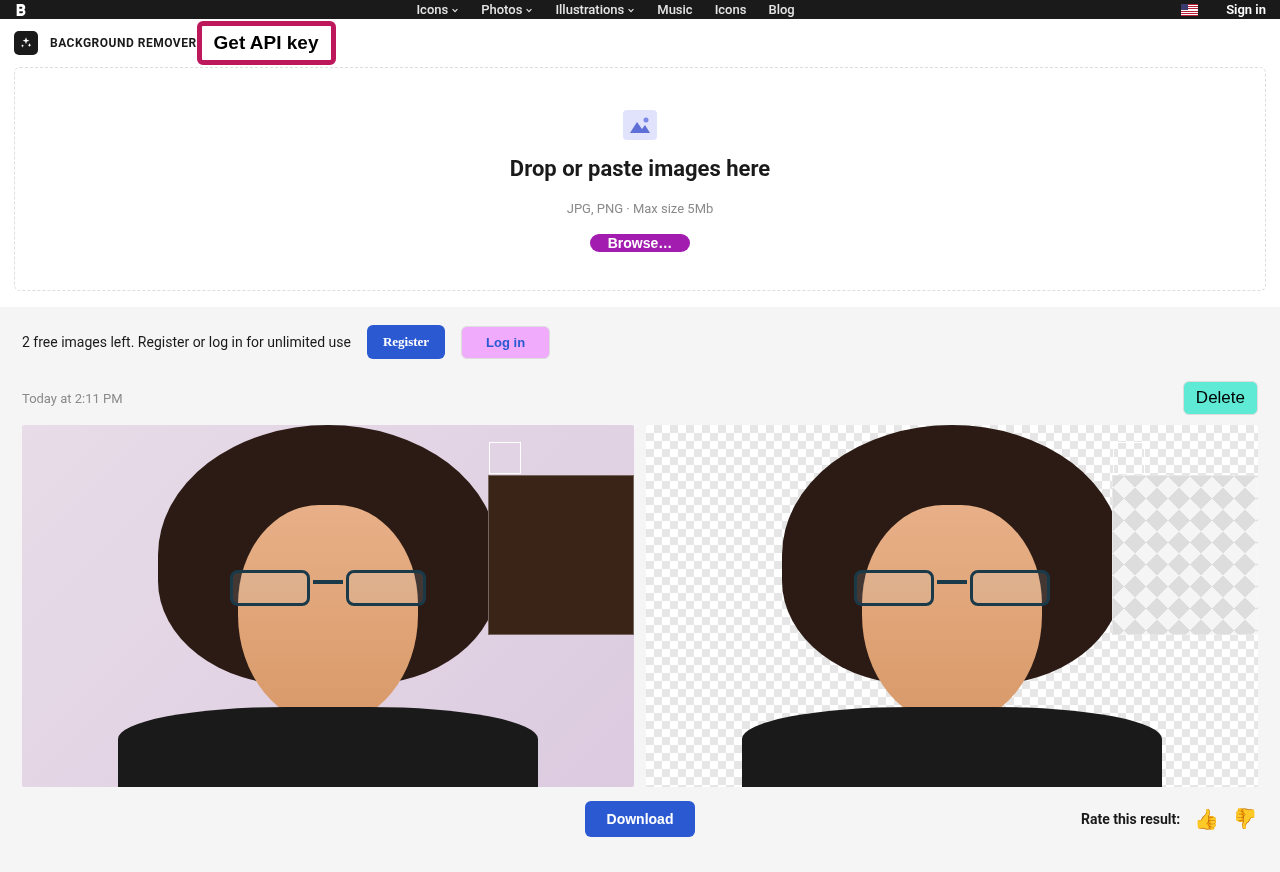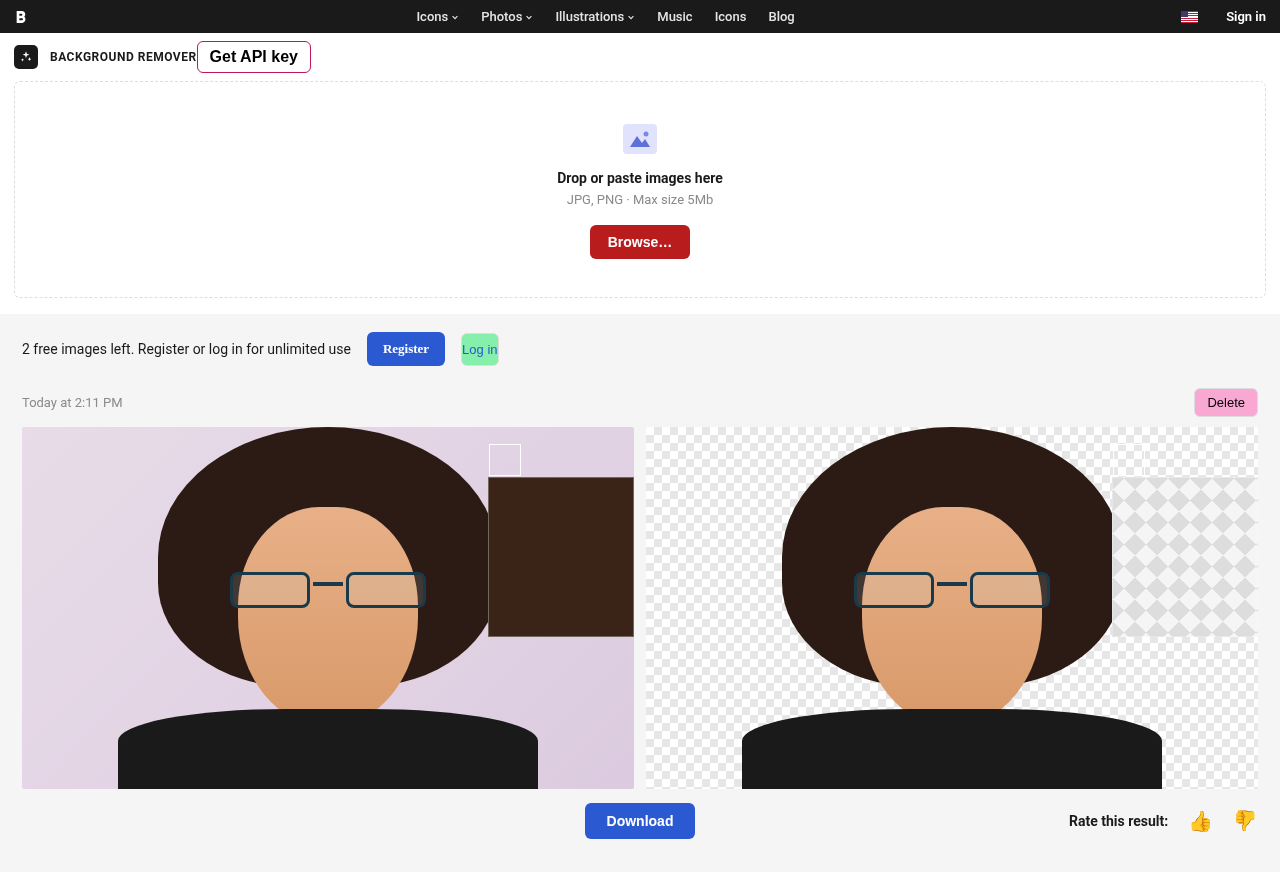--- a/index.html
+++ b/index.html
@@ -1,61 +1,61 @@
 <!DOCTYPE html>
 <html><head>
 <meta charset="utf-8">
 <style>
 * { margin: 0; padding: 0; box-sizing: border-box; }
 body { font-family: -apple-system, BlinkMacSystemFont, "Segoe UI", Roboto, Helvetica, Arial, sans-serif; background: #f5f5f5; color: #1a1a1a; }
-.topnav { background: #1a1a1a; height: 33px; display: flex; align-items: center; padding: 0 14px; }
+.topnav { background: #1a1a1a; height: 19px; display: flex; align-items: center; padding: 0 14px; }
 .logo { width: 16px; height: 16px; color: #fff; }
 .nav-center { flex: 1; display: flex; justify-content: center; gap: 22px; }
 .nav-item { color: #e5e5e5; font-size: 13px; font-weight: 500; display: flex; align-items: center; gap: 3px; cursor: pointer; }
 .nav-right { display: flex; align-items: center; gap: 28px; }
 .flag { width: 17px; height: 12px; background: linear-gradient(to bottom, #bb2039 0%, #bb2039 7.7%, #fff 7.7%, #fff 15.4%, #bb2039 15.4%, #bb2039 23%, #fff 23%, #fff 30.7%, #bb2039 30.7%, #bb2039 38.4%, #fff 38.4%, #fff 46.1%, #bb2039 46.1%, #bb2039 53.8%, #fff 53.8%, #fff 61.5%, #bb2039 61.5%, #bb2039 69.2%, #fff 69.2%, #fff 76.9%, #bb2039 76.9%, #bb2039 84.6%, #fff 84.6%, #fff 92.3%, #bb2039 92.3%); position: relative; }
 .flag::before { content:''; position:absolute; top:0; left:0; width:7px; height:6.5px; background:#3c3b6e; }
 .signin { color: #fff; font-size: 13px; font-weight: 600; cursor: pointer; }
 .chev { width: 8px; height: 8px; }
 .subheader { background: #fff; height: 48px; display: flex; align-items: center; justify-content: flex-start; padding: 0 14px; }
 .subheader-left { display: flex; align-items: center; gap: 12px; }
 .app-icon { width: 24px; height: 24px; background: #1a1a1a; border-radius: 5px; display: flex; align-items: center; justify-content: center; }
 .app-title { font-size: 12px; font-weight: 700; letter-spacing: .5px; }
-.api-btn { background:#fff; border:1px solid #be185d; border-radius:6px; padding:6px 12px; font-size:16px; font-weight:600; cursor:pointer; }
+.api-btn { background:#fff; border:5px solid #be185d; border-radius:6px; padding:6px 12px; font-size:19px; font-weight:600; cursor:pointer; }
 .upload-wrap { background:#fff; padding: 0 14px 16px; }
 .dropzone { border:1px dashed #ddd; border-radius:6px; display:flex; flex-direction:column; align-items:center; padding:42px 0 38px; }
 .drop-icon { width:34px; height:30px; background:#e0e3fb; border-radius:4px; display:flex; align-items:center; justify-content:center; margin-bottom:16px; }
-.drop-title { font-size:14px; font-weight:700; margin-bottom:6px; }
+.drop-title { font-size:22px; font-weight:700; margin-bottom:20px; }
 .drop-sub { font-size:13px; color:#8a8a8a; margin-bottom:18px; }
-.browse-btn { background:#b91c1c; color:#fff; border:none; border-radius:6px; padding:9px 18px; font-size:14px; font-weight:600; cursor:pointer; }
+.browse-btn { background:#a21caf; color:#fff; border:none; border-radius:12px; padding:1px 18px; font-size:14px; font-weight:600; cursor:pointer; }
 .strip { display:flex; align-items:center; gap:16px; padding:18px 22px; }
 .strip-text { font-size:14px; }
 .reg-btn { background:#2a59d1; color:#fff; border:none; border-radius:6px; padding:9px 16px; font-size:13px; font-weight:600; cursor:pointer;font-family:Liberation Serif, serif; }
-.login-btn { background:#86efac; color:#2a59d1; border:1px solid #ddd; border-radius:6px; padding:8px 0; font-size:13px; font-weight:400; cursor:pointer; }
+.login-btn { background:#f0abfc; color:#2a59d1; border:1px solid #ddd; border-radius:6px; padding:8px 24px; font-size:13px; font-weight:700; cursor:pointer; }
 .result-head { display:flex; justify-content:space-between; align-items:center; padding:4px 22px 10px;gap:24px; }
 .timestamp { font-size:13px; color:#8a8a8a; }
-.delete-btn { background:#f9a8d4; border:1px solid #ddd; border-radius:6px; padding:6px 12px; font-size:13px; font-weight:500; cursor:pointer; }
+.delete-btn { background:#5eead4; border:1px solid #ddd; border-radius:6px; padding:6px 12px; font-size:17px; font-weight:500; cursor:pointer; }
 .compare { display:flex; gap:12px; padding:0 22px; }
 .img-box { flex:1; height:362px; position:relative; overflow:hidden; border-radius:2px; }
 .img-before { background: linear-gradient(135deg, #e8dce8 0%, #dccbe0 100%); display:flex; justify-content:center; }
 .checker { background-image: linear-gradient(45deg,#e6e6e6 25%,transparent 25%),linear-gradient(-45deg,#e6e6e6 25%,transparent 25%),linear-gradient(45deg,transparent 75%,#e6e6e6 75%),linear-gradient(-45deg,transparent 75%,#e6e6e6 75%); background-size:16px 16px; background-position:0 0,0 8px,8px -8px,-8px 0; background-color:#fff; display:flex; justify-content:center; }
 .person { width:100%; height:100%; position:relative; }
 .hair { position:absolute; top:0; left:50%; transform:translateX(-50%); width:340px; height:260px; background:#2b1b14; border-radius:50% 50% 40% 40%; }
 .face { position:absolute; top:80px; left:50%; transform:translateX(-50%); width:180px; height:220px; background:linear-gradient(180deg,#e8b088,#d89968); border-radius:45% 45% 50% 50%; }
 .glasses { position:absolute; top:145px; left:50%; transform:translateX(-50%); width:200px; height:40px; }
 .lens { position:absolute; width:80px; height:36px; border:3px solid #1a3a4a; border-radius:8px; background:rgba(200,220,230,.15); }
 .lens.left{ left:2px; } .lens.right{ right:2px; }
 .bridge { position:absolute; top:10px; left:85px; width:30px; height:4px; background:#1a3a4a; }
 .jacket { position:absolute; bottom:0; left:50%; transform:translateX(-50%); width:420px; height:80px; background:#1a1a1a; border-radius:40% 40% 0 0; }
 .zoom-box { position:absolute; top:17px; right:113px; width:32px; height:32px; border:1px solid #fff; }
 .zoom-view { position:absolute; top:50px; right:0; width:146px; height:160px; background:#3a2418; border:1px solid rgba(255,255,255,.3); }
 .checker .zoom-view { background-image: linear-gradient(45deg,#ddd 25%,transparent 25%),linear-gradient(-45deg,#ddd 25%,transparent 25%),linear-gradient(45deg,transparent 75%,#ddd 75%),linear-gradient(-45deg,transparent 75%,#ddd 75%); background-size:22px 22px; background-color:#f5f5f5; }
 .below { display:flex; justify-content:center; align-items:center; padding:14px 22px 40px; position:relative; }
 .dl-btn { background:#2a59d1; color:#fff; border:none; border-radius:6px; padding:10px 22px; font-size:14px; font-weight:600; cursor:pointer; }
-.rate { position:absolute; right:22px; display:flex; align-items:center; gap:20px;justify-content:flex-end; }
+.rate { position:absolute; right:22px; display:flex; align-items:center; gap:14px;justify-content:flex-end; }
 .rate-text { font-size:14px; font-weight:700; }
 .thumb { font-size:20px; cursor:pointer; }
 .thumb.down { transform: scaleY(-1) scaleX(-1); display:inline-block; }
 </style>
 </head>
 <body>
 
 <div class="topnav">
   <svg class="logo" viewBox="0 0 24 24" fill="currentColor">
       <path d="M4 3h8a5 5 0 0 1 3.5 8.5A5.5 5.5 0 0 1 12 21H4V3zm4 4v3h3a1.5 1.5 0 1 0 0-3H8zm0 7v3h4a1.5 1.5 0 1 0 0-3H8z"></path>

